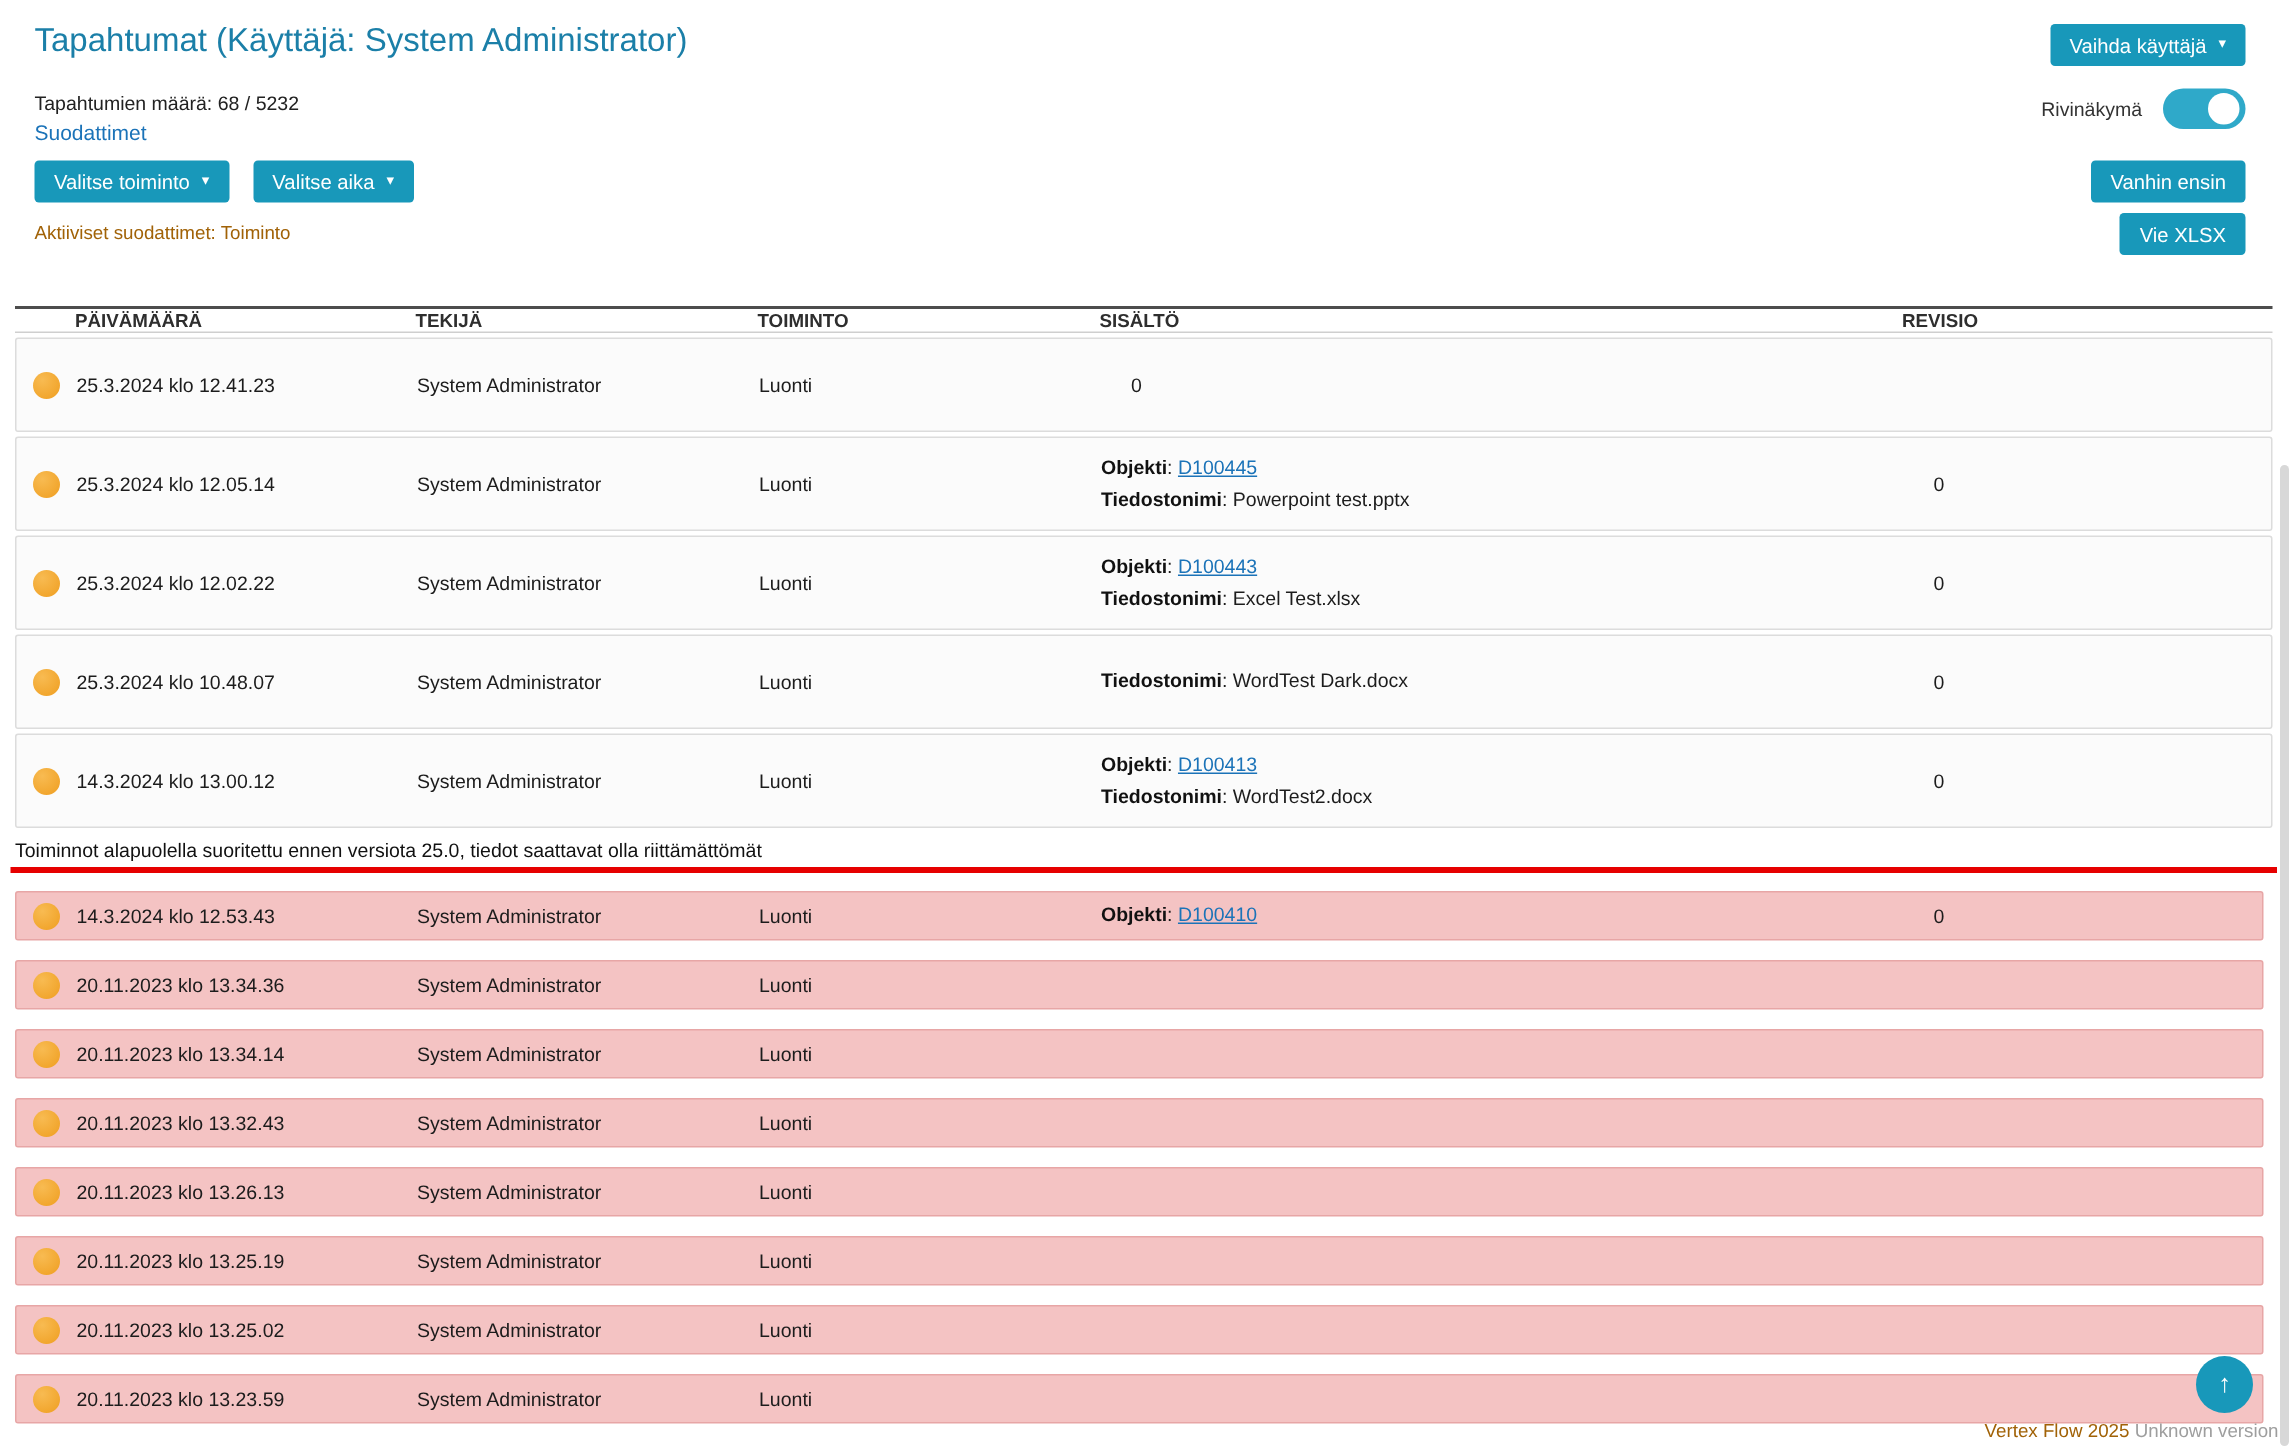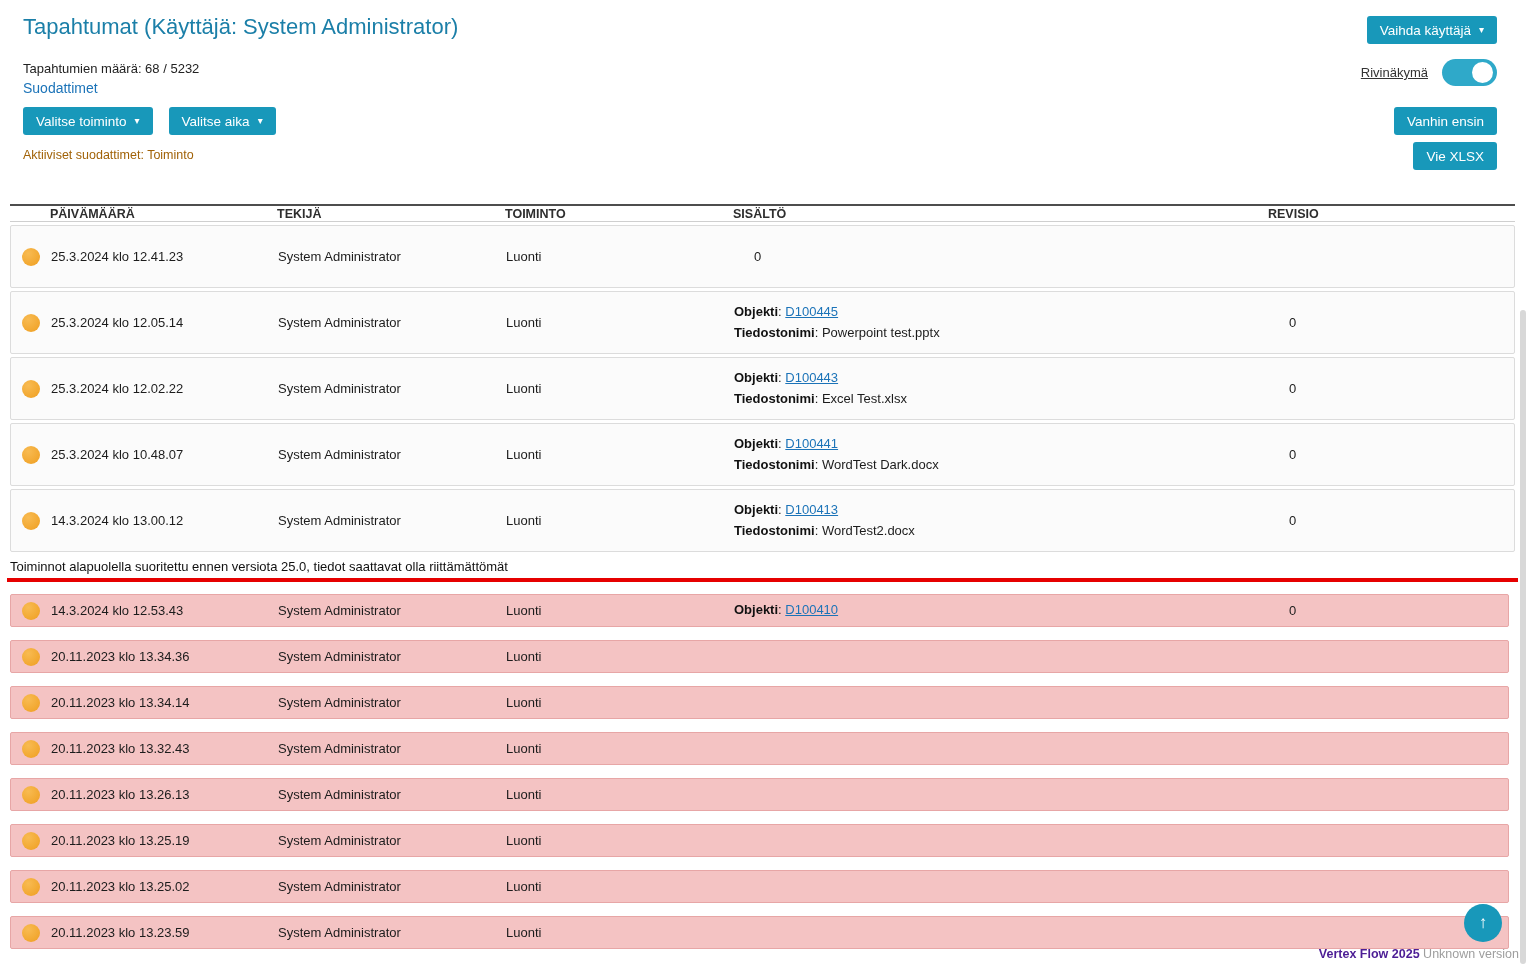--- a/index.html
+++ b/index.html
@@ -25,21 +25,21 @@
   .filters-link{position:absolute;left:23px;top:80px;font-size:14px;color:var(--link);text-decoration:none;cursor:pointer;}
   .filter-buttons{position:absolute;left:23px;top:107px;display:flex;gap:16px;}
   .btn{
     background:var(--accent);color:#fff;border:none;border-radius:3px;height:28px;
     padding:0 13px;font-size:13.5px;font-family:inherit;display:inline-flex;
     align-items:center;gap:8px;cursor:pointer;white-space:nowrap;
   }
   .caret{font-size:10px;line-height:1;}
   .active-filters{position:absolute;left:23px;top:148px;font-size:12.5px;color:#a16207;}
   .change-user-button{position:absolute;right:30px;top:16px;}
-  .row-view{position:absolute;right:30px;top:59px;display:flex;align-items:center;gap:14px;font-size:13px;color:#333;text-decoration:underline;}
+  .row-view{position:absolute;right:30px;top:59px;display:flex;align-items:center;gap:14px;font-size:13px;color:#333;}
   .toggle{width:55px;height:27px;border-radius:14px;background:#bbb;position:relative;cursor:pointer;}
   .toggle.on{background:var(--accent-light);}
   .toggle-knob{position:absolute;top:3px;left:4px;width:21px;height:21px;border-radius:50%;background:#fff;}
   .toggle.on .toggle-knob{left:auto;right:4px;}
   .oldest-first-button{position:absolute;right:30px;top:107px;}
   .export-button{position:absolute;right:30px;top:142px;}
   
   .table-area{margin:0 12px 0 10px;}
   .grid{display:grid;grid-template-columns:40px 227px 228px 228px 535px 1fr;align-items:center;}
   .table-head{
@@ -59,21 +59,21 @@
   .dot{width:18px;height:18px;border-radius:50%;background:radial-gradient(circle at 35% 30%,#f8bb52,#ef9e20);display:inline-block;}
   .content-cell{line-height:1.25;}
   .content-line{margin:4px 0;}
   .content-line .lbl{font-weight:bold;color:#111;}
   .obj-link{color:var(--link);text-decoration:underline;cursor:pointer;}
   .revision-cell{padding-left:20px;}
   .warning{margin-top:7px;font-size:13px;color:#111;}
   .red-line{height:4px;background:var(--divider-red);margin:4px -3px 12px -3px;}
   
   .footer-brand{position:absolute;right:8px;bottom:3px;font-size:12.5px;white-space:nowrap;}
-  .brand{color:#4c1d95;font-weight:bold;}
+  .brand{color:#a16207;font-weight:normal;}
   .version{color:#9e9e9e;}
   .scroll-top{
     position:absolute;right:25px;bottom:22px;width:38px;height:38px;border-radius:50%;
     background:var(--accent);color:#fff;border:none;font-size:17px;
     display:flex;align-items:center;justify-content:center;cursor:pointer;
   }
   .scrollbar{position:absolute;right:0;top:0;bottom:0;width:7px;}
   .scroll-thumb{position:absolute;right:1px;top:310px;bottom:0;width:6px;background:#d8d8d8;border-radius:3px;}
 </style>
 </head>
@@ -162,21 +162,20 @@
     <div class="revision-cell">0</div>
   </div>
         <div class="grid event-row tall">
     <div class="icon-cell">
       <span class="dot"></span>
     </div>
     <div>25.3.2024 klo 10.48.07</div>
     <div>System Administrator</div>
     <div>Luonti</div>
     <div class="content-cell">
-            <div class="content-line"><span class="lbl">Objekti</span>: <a class="obj-link" href="#">D100441</a></div>
             <div class="content-line"><span class="lbl">Tiedostonimi</span>: WordTest Dark.docx</div>
           </div>
     <div class="revision-cell">0</div>
   </div>
         <div class="grid event-row tall">
     <div class="icon-cell">
       <span class="dot"></span>
     </div>
     <div>14.3.2024 klo 13.00.12</div>
     <div>System Administrator</div>

